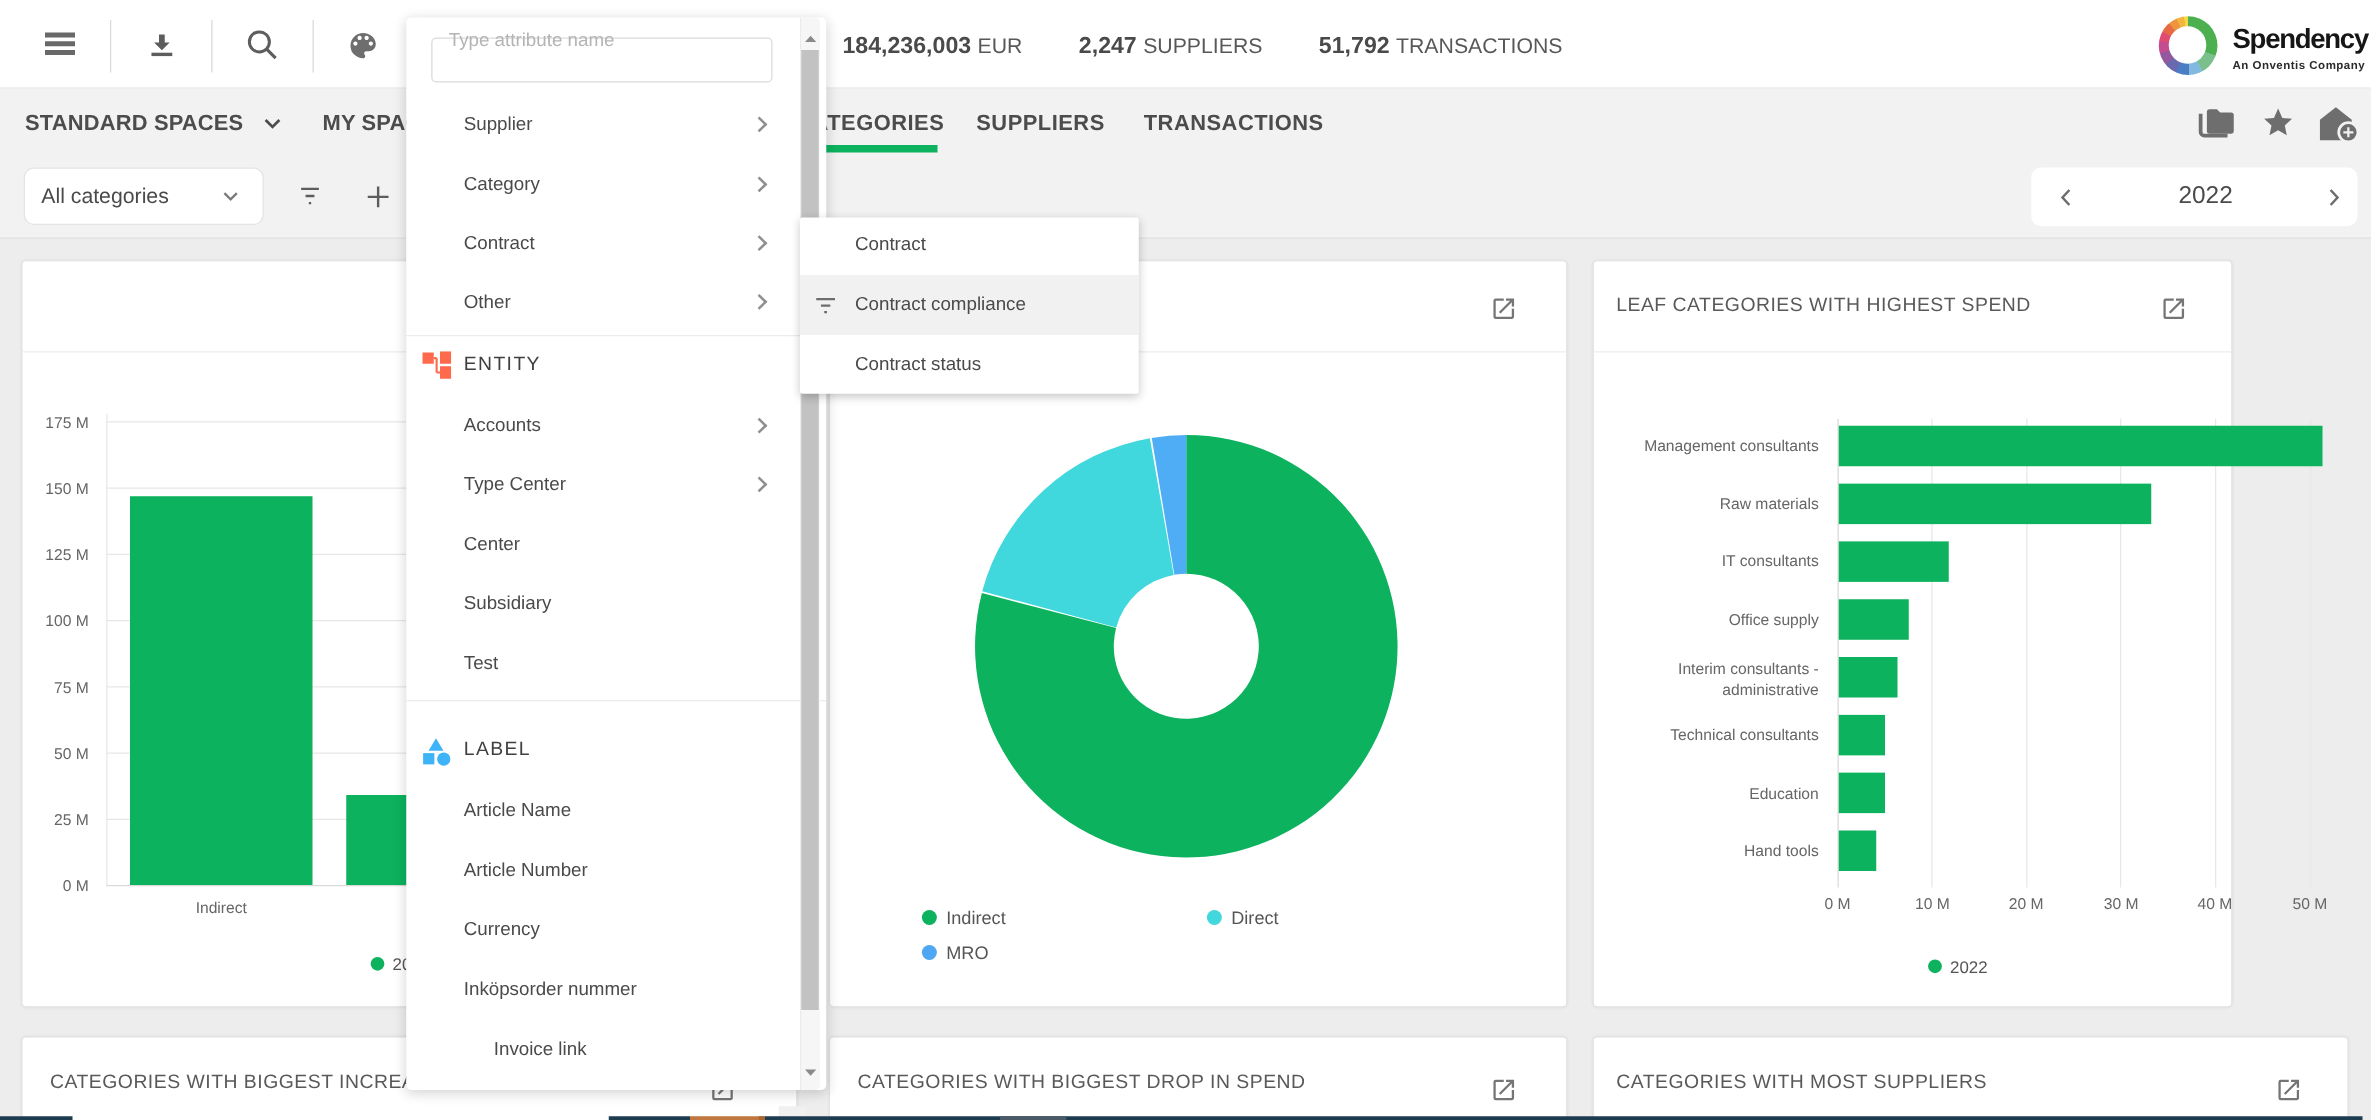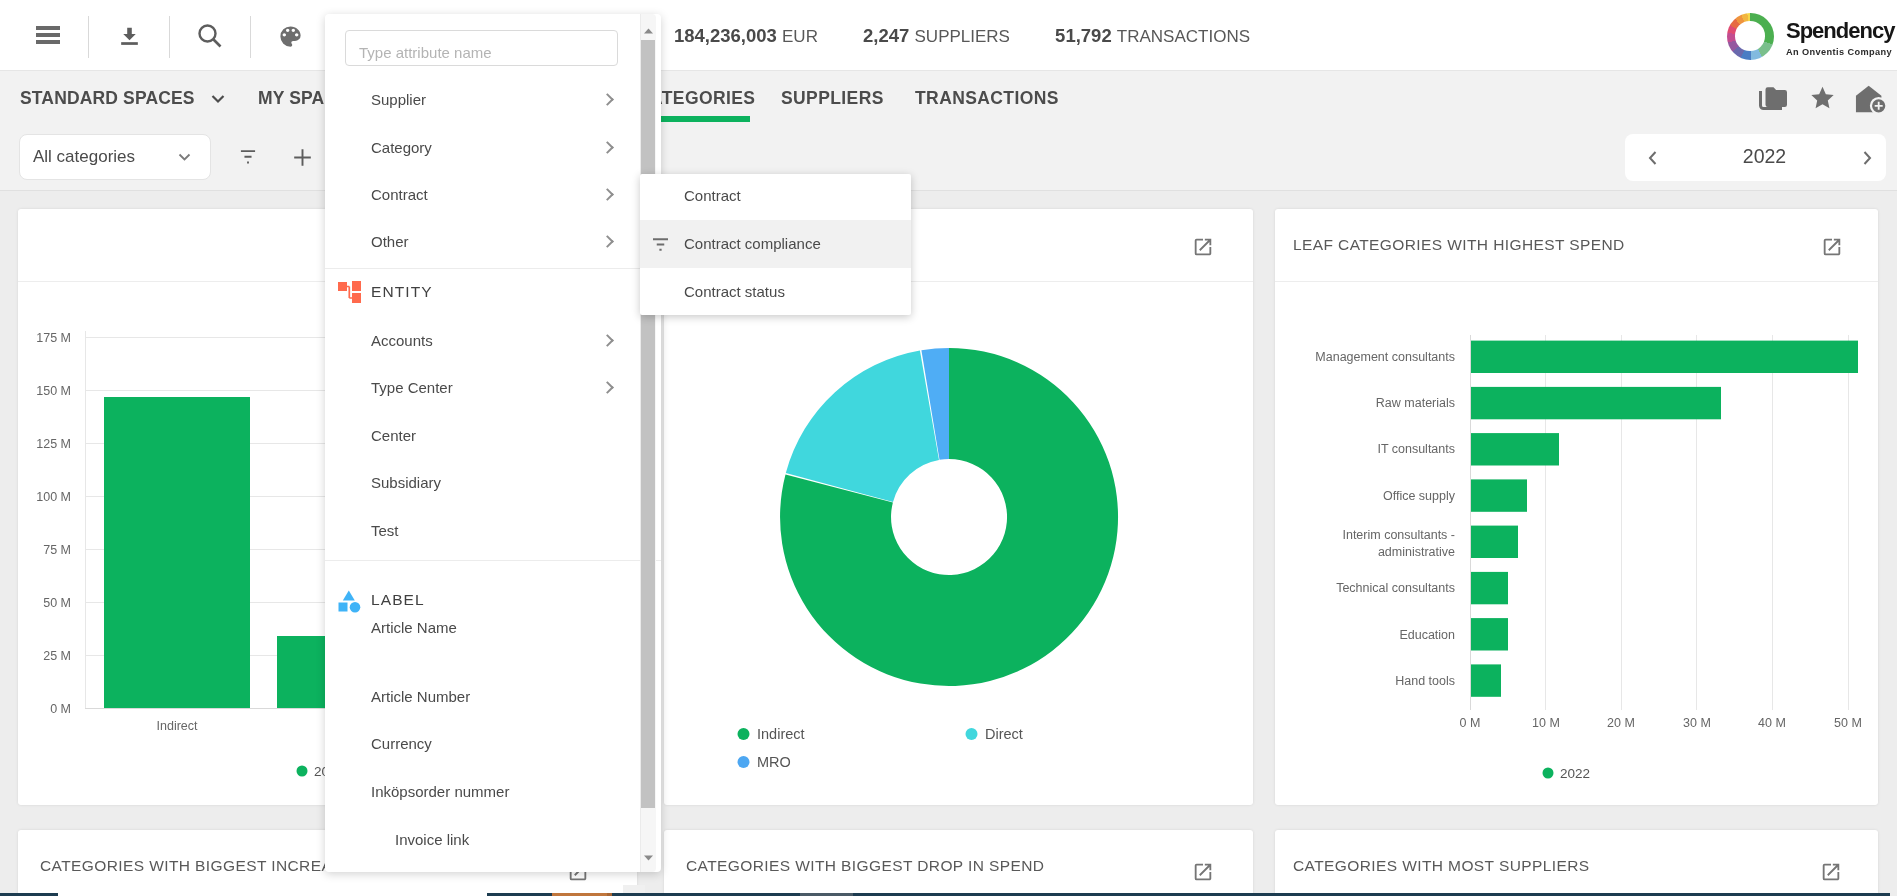--- a/index.html
+++ b/index.html
@@ -155,21 +155,21 @@
     <path d="M257.4 69.3 A169 169 0 0 1 285.0 67.0 L285.0 178.0 A58 58 0 0 0 275.5 178.8 Z" fill="#4fadf5"></path>
     <circle cx="79.5" cy="453" r="6" fill="#0cb25e"></circle>
     <text x="93" y="458" font-size="14.5" fill="#555">Indirect</text>
     <circle cx="307.5" cy="453" r="6" fill="#41d7dd"></circle>
     <text x="321" y="458" font-size="14.5" fill="#555">Direct</text>
     <circle cx="79.5" cy="481" r="6" fill="#4da7f2"></circle>
     <text x="93" y="486" font-size="14.5" fill="#555">MRO</text>
   </svg>
 </div>
 
-<div class="card" style="left:1275px;top:209px;width:603px;height:596px;" id="card3">
+<div class="card" style="left:1275px;top:209px;width:510px;height:596px;" id="card3">
   <div class="ctitle" style="left:18px;">LEAF CATEGORIES WITH HIGHEST SPEND</div>
   <div class="cdiv"></div>
   <svg class="exp" style="right:35px;" viewBox="0 0 24 24">
       <path d="M19 19H5V5h7V3H5a2 2 0 0 0-2 2v14a2 2 0 0 0 2 2h14c1.1 0 2-.9 2-2v-7h-2v7zM14 3v2h3.59l-9.83 9.83 1.41 1.41L19 6.41V10h2V3h-7z" fill="#757575"></path>
     </svg>
   <svg width="603" height="524" viewBox="0 0 603 524" style="position:absolute;left:0;top:72px;" id="chart3">
     <g stroke="#e7e7e7" stroke-width="1">
       <line x1="270.5" y1="54" x2="270.5" y2="429"></line>
       <line x1="346.5" y1="54" x2="346.5" y2="429"></line>
       <line x1="421.5" y1="54" x2="421.5" y2="429"></line>
@@ -237,21 +237,21 @@
   <div class="abs" style="left:552px;top:892.5px;width:60px;height:3.5px;background:#c0763c;"></div>
   <div class="abs" style="left:607px;top:892.5px;width:5px;height:3.5px;background:#a86633;"></div>
   <div class="abs" style="left:612px;top:893px;width:1278px;height:3px;background:#1d3c50;"></div>
   <div class="abs" style="left:800px;top:893px;width:53px;height:3px;background:#4a5a66;"></div>
 </div>
 
 <div class="abs" id="panel" style="left:325px;top:14px;width:336px;height:858px;background:#fff;
   border-radius:4px;box-shadow:0 2px 10px rgba(0,0,0,0.18);">
 
   <div class="abs" style="left:20px;top:16px;width:273px;height:36px;border:1px solid #dadada;border-radius:4px;"></div>
-  <div class="abs" style="left:34px;top:30px;font-size:15px;color:#b4b4b4;">Type attribute name</div>
+  <div class="abs" style="left:34px;top:10px;font-size:15px;color:#b4b4b4;">Type attribute name</div>
 
   <div class="mitem" style="top:76px;">Supplier</div>
     <div class="chev" style="top:81px;"></div>
   <div class="mitem" style="top:124px;">Category</div>
     <div class="chev" style="top:129px;"></div>
   <div class="mitem" style="top:171px;">Contract</div>
     <div class="chev" style="top:176px;"></div>
   <div class="mitem" style="top:218px;">Other</div>
     <div class="chev" style="top:223px;"></div>
   <div class="abs" style="left:0;top:254px;width:336px;border-top:1px solid #ececec;"></div>
@@ -271,21 +271,21 @@
   <div class="mitem" style="top:459px;">Subsidiary</div>
   <div class="mitem" style="top:507px;">Test</div>
   <div class="abs" style="left:0;top:546px;width:336px;border-top:1px solid #ececec;"></div>
 
   <svg class="abs" style="left:12px;top:575px;" width="24" height="24" viewBox="0 0 24 24">
     <path d="M11.8 1.5l6 10h-12z" fill="#3fb3f7"></path>
     <rect x="1.5" y="13.5" width="9" height="9" fill="#3fb3f7"></rect>
     <circle cx="18" cy="18.2" r="5.3" fill="#3fb3f7"></circle>
   </svg>
   <div class="mhead" style="left:46px;top:575px;">LABEL</div>
-  <div class="mitem" style="top:604px;text-align:right;">Article Name</div>
+  <div class="mitem" style="top:625px;text-align:right;">Article Name</div>
   <div class="mitem" style="top:673px;">Article Number</div>
   <div class="mitem" style="top:720px;">Currency</div>
   <div class="mitem" style="top:768px;">Inköpsorder nummer</div>
   <div class="mitem" style="top:816px;margin-left:24px;">Invoice link</div>
 
   <div class="abs" style="left:315px;top:0;width:16px;height:858px;background:#f6f6f6;border-left:1px solid #ebebeb;border-radius:0 4px 4px 0;"></div>
   <svg class="abs" style="left:318px;top:13px;" width="11" height="8" viewBox="0 0 11 8">
       <path d="M1 6.5L5.5 1.5L10 6.5z" fill="#8a8a8a"></path>
     </svg>
   <div class="abs" style="left:316px;top:26px;width:14px;height:768px;background:#c2c2c2;"></div>

